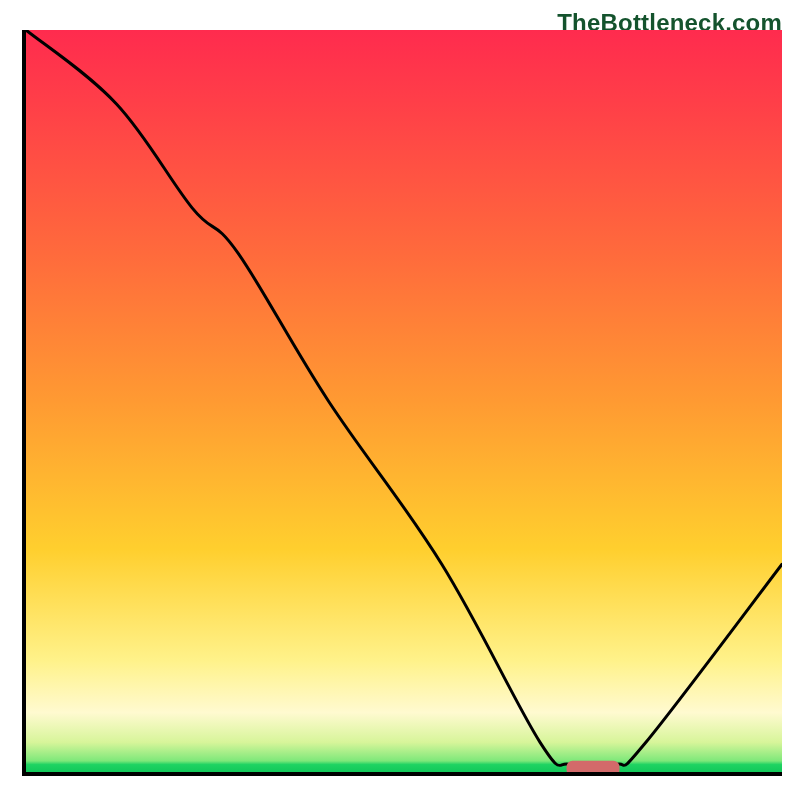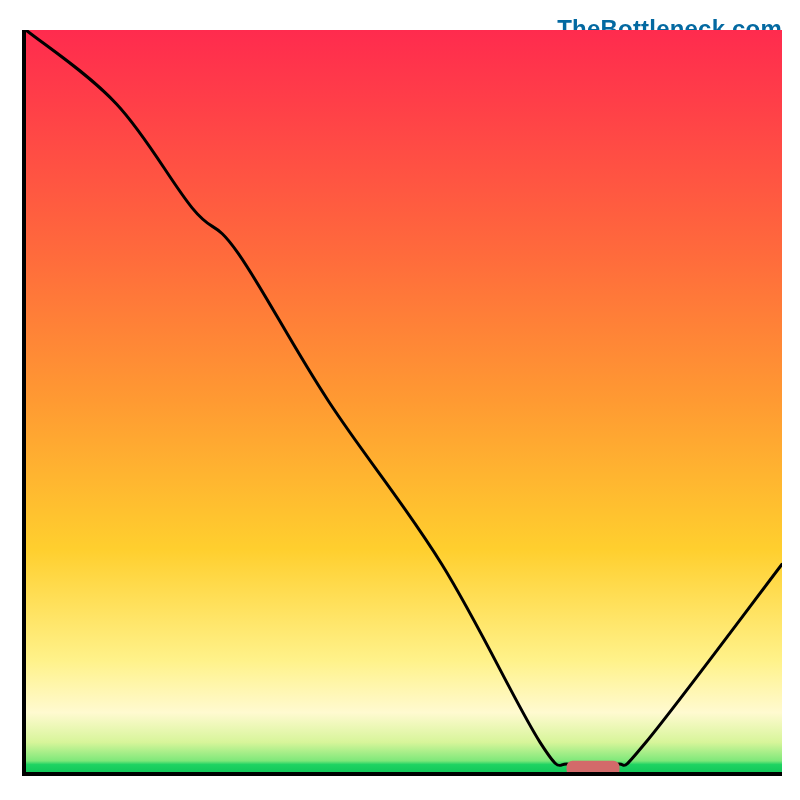--- a/index.html
+++ b/index.html
@@ -11,25 +11,25 @@
     font-family: Arial, Helvetica, sans-serif;
     overflow: hidden;
   }
   .stage {
     position: relative;
     width: 800px;
     height: 800px;
   }
   .watermark {
     position: absolute;
-    top: 15px;
+    top: 9px;
     right: 18px;
     font-size: 24px;
     font-weight: 600;
-    color: #0369a1;
+    color: #14532d;
     letter-spacing: 0.2px;
     user-select: none;
   }
   .plot-area {
     position: absolute;
     left: 22px;
     top: 30px;
     width: 760px;
     height: 746px;
     box-sizing: border-box;

